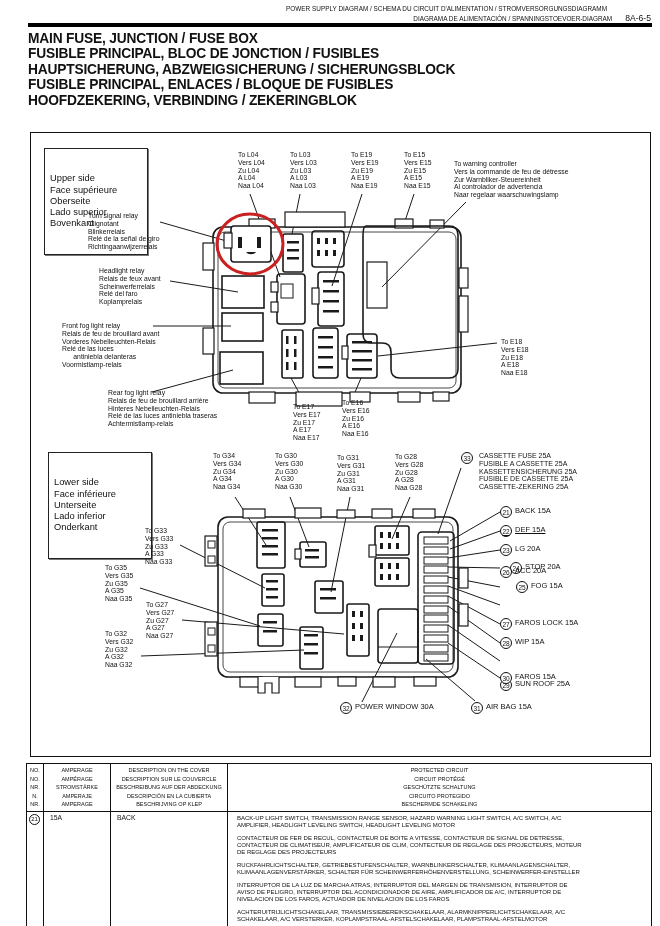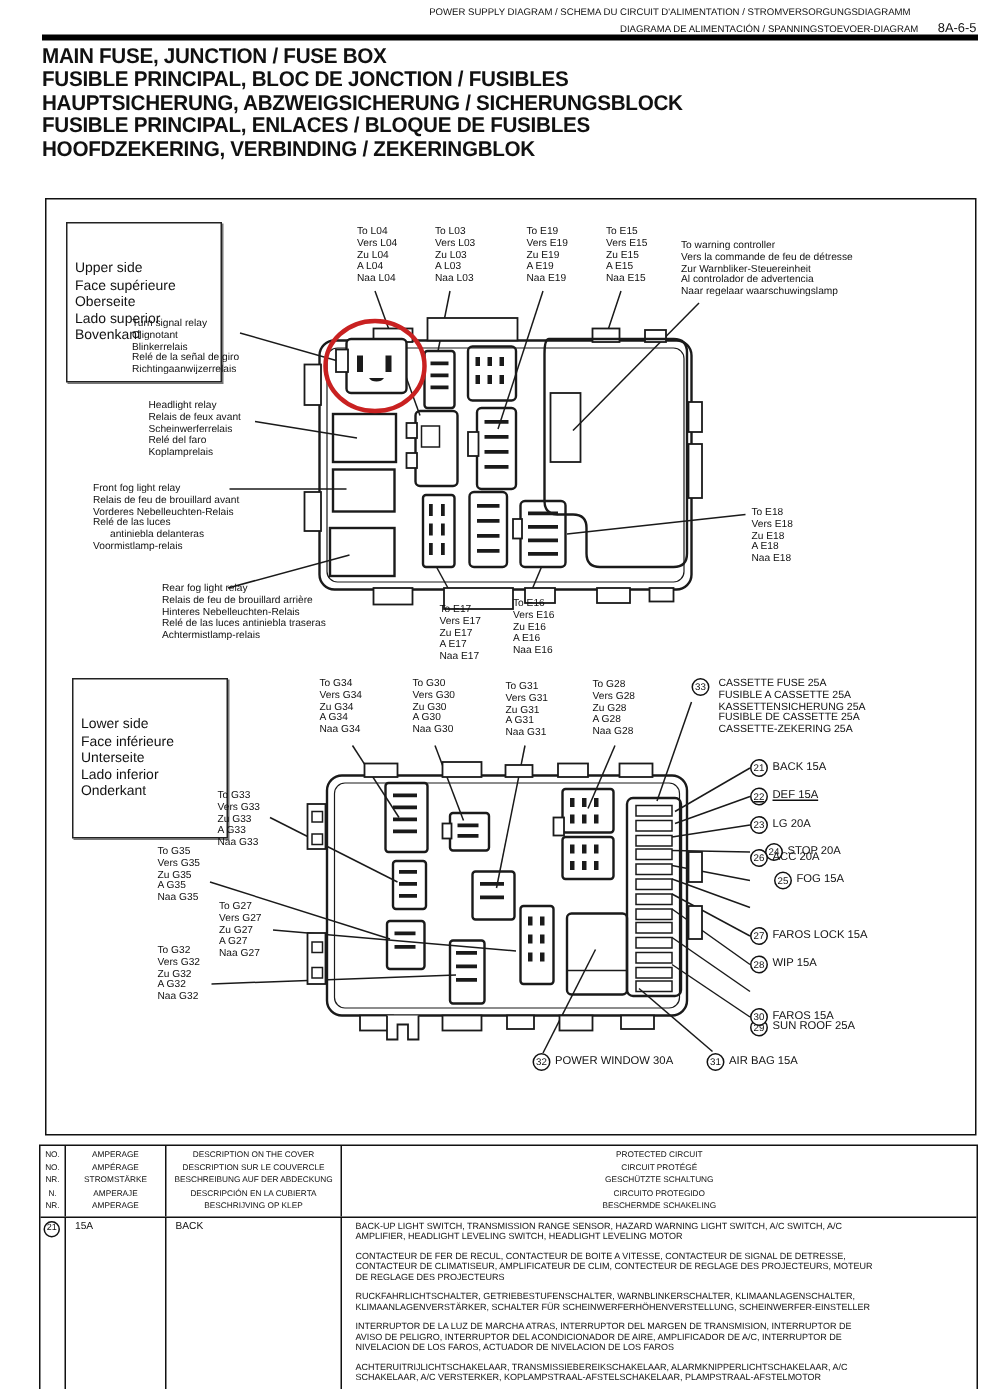--- a/index.html
+++ b/index.html
@@ -428,21 +428,21 @@
   </div>
   <div class="fuse-item" style="left:500px;top:655px;margin-top:24px;">
     <span class="circ">29</span>
     <span>SUN ROOF 25A</span>
   </div>
   <div class="fuse-item" style="left:500px;top:672px;">
     <span class="circ">30</span>
     <span>FAROS 15A</span>
   </div>
 
-  <div class="fuse-item" style="left:355px;top:702px;">
+  <div class="fuse-item" style="left:340px;top:702px;">
     <span class="circ">32</span>
     <span>POWER WINDOW 30A</span>
   </div>
   <div class="fuse-item" style="left:471px;top:702px;">
     <span class="circ">31</span>
     <span>AIR BAG 15A</span>
   </div>
 
   <div class="tbl">
     <div class="thead">

